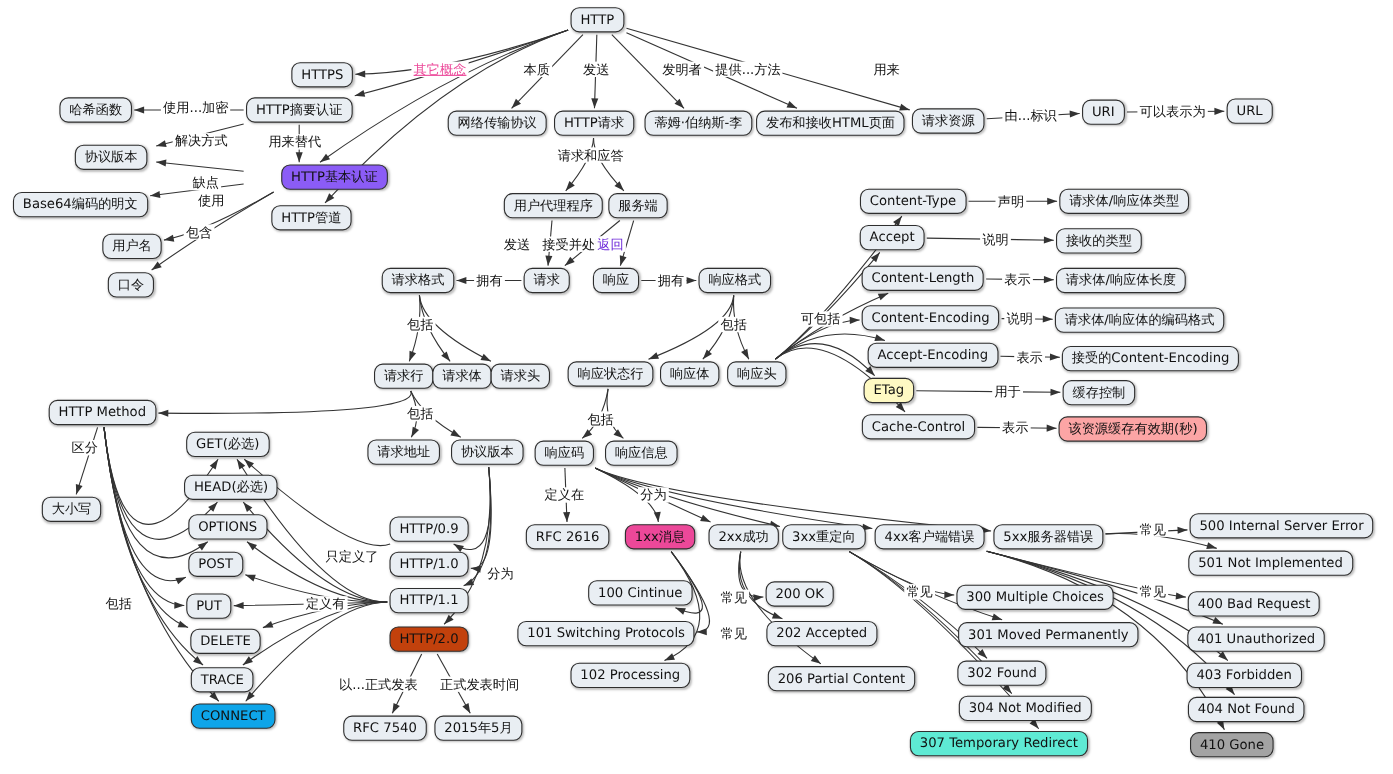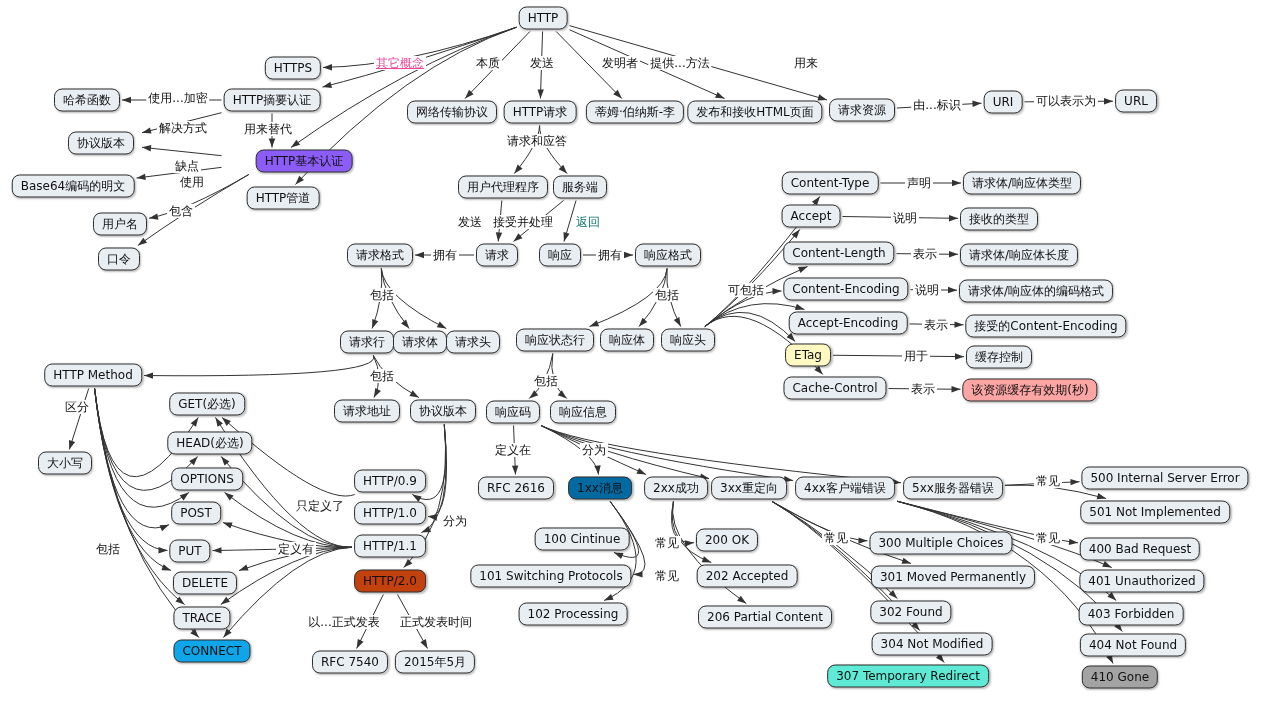--- a/index.html
+++ b/index.html
@@ -297,21 +297,21 @@
     <div class="node" style="left: 205px; top: 583px; background: rgb(233, 238, 243); border-color: rgb(46, 46, 46);">DELETE</div>
     <div class="node" style="left: 202px; top: 618px; background: rgb(233, 238, 243); border-color: rgb(46, 46, 46);">TRACE</div>
     <div class="node" style="left: 212px; top: 651px; background: #0ea5e9; border-color: rgb(46, 46, 46);">CONNECT</div>
     <div class="node" style="left: 390px; top: 481px; background: rgb(233, 238, 243); border-color: rgb(46, 46, 46);">HTTP/0.9</div>
     <div class="node" style="left: 390px; top: 513px; background: rgb(233, 238, 243); border-color: rgb(46, 46, 46);">HTTP/1.0</div>
     <div class="node" style="left: 390px; top: 546px; background: rgb(233, 238, 243); border-color: rgb(46, 46, 46);">HTTP/1.1</div>
     <div class="node" style="left: 390px; top: 581px; background: #c2410c; border-color: rgb(46, 46, 46);">HTTP/2.0</div>
     <div class="node" style="left: 350px; top: 662px; background: rgb(233, 238, 243); border-color: rgb(46, 46, 46);">RFC 7540</div>
     <div class="node" style="left: 435px; top: 662px; background: rgb(233, 238, 243); border-color: rgb(46, 46, 46);">2015年5月</div>
     <div class="node" style="left: 516px; top: 488px; background: rgb(233, 238, 243); border-color: rgb(46, 46, 46);">RFC 2616</div>
-    <div class="node" style="left: 600px; top: 488px; background: #0369a1; border-color: rgb(46, 46, 46);">1xx消息</div>
+    <div class="node" style="left: 600px; top: 488px; background: #ec4899; border-color: rgb(46, 46, 46);">1xx消息</div>
     <div class="node" style="left: 676px; top: 488px; background: rgb(233, 238, 243); border-color: rgb(46, 46, 46);">2xx成功</div>
     <div class="node" style="left: 749px; top: 488px; background: rgb(233, 238, 243); border-color: rgb(46, 46, 46);">3xx重定向</div>
     <div class="node" style="left: 845px; top: 488px; background: rgb(233, 238, 243); border-color: rgb(46, 46, 46);">4xx客户端错误</div>
     <div class="node" style="left: 953px; top: 488px; background: rgb(233, 238, 243); border-color: rgb(46, 46, 46);">5xx服务器错误</div>
     <div class="node" style="left: 582px; top: 539px; background: rgb(233, 238, 243); border-color: rgb(46, 46, 46);">100 Cintinue</div>
     <div class="node" style="left: 551px; top: 576px; background: rgb(233, 238, 243); border-color: rgb(46, 46, 46);">101 Switching Protocols</div>
     <div class="node" style="left: 573px; top: 614px; background: rgb(233, 238, 243); border-color: rgb(46, 46, 46);">102 Processing</div>
     <div class="node" style="left: 727px; top: 540px; background: rgb(233, 238, 243); border-color: rgb(46, 46, 46);">200 OK</div>
     <div class="node" style="left: 747px; top: 576px; background: rgb(233, 238, 243); border-color: rgb(46, 46, 46);">202 Accepted</div>
     <div class="node" style="left: 765px; top: 617px; background: rgb(233, 238, 243); border-color: rgb(46, 46, 46);">206 Partial Content</div>
@@ -337,21 +337,21 @@
     <div class="edge-label" style="left: 1066px; top: 101px; color: rgb(17, 17, 17);">可以表示为</div>
     <div class="edge-label" style="left: 178px; top: 98px; color: rgb(17, 17, 17);">使用...加密</div>
     <div class="edge-label" style="left: 183px; top: 128px; color: rgb(17, 17, 17);">解决方式</div>
     <div class="edge-label" style="left: 268px; top: 129px; color: rgb(17, 17, 17);">用来替代</div>
     <div class="edge-label" style="left: 187px; top: 166px; color: rgb(17, 17, 17);">缺点</div>
     <div class="edge-label" style="left: 192px; top: 182px; color: rgb(17, 17, 17);">使用</div>
     <div class="edge-label" style="left: 181px; top: 211px; color: rgb(17, 17, 17);">包含</div>
     <div class="edge-label" style="left: 537px; top: 141px; color: rgb(17, 17, 17);">请求和应答</div>
     <div class="edge-label" style="left: 470px; top: 222px; color: rgb(17, 17, 17);">发送</div>
     <div class="edge-label" style="left: 523px; top: 222px; color: rgb(17, 17, 17);">接受并处理</div>
-    <div class="edge-label" style="left: 588px; top: 222px; color: #0f766e;">返回</div>
+    <div class="edge-label" style="left: 555px; top: 222px; color: #6d28d9;">返回</div>
     <div class="edge-label" style="left: 445px; top: 255px; color: rgb(17, 17, 17);">拥有</div>
     <div class="edge-label" style="left: 610px; top: 255px; color: rgb(17, 17, 17);">拥有</div>
     <div class="edge-label" style="left: 382px; top: 295px; color: rgb(17, 17, 17);">包括</div>
     <div class="edge-label" style="left: 667px; top: 295px; color: rgb(17, 17, 17);">包括</div>
     <div class="edge-label" style="left: 746px; top: 290px; color: rgb(17, 17, 17);">可包括</div>
     <div class="edge-label" style="left: 919px; top: 183px; color: rgb(17, 17, 17);">声明</div>
     <div class="edge-label" style="left: 905px; top: 218px; color: rgb(17, 17, 17);">说明</div>
     <div class="edge-label" style="left: 925px; top: 254px; color: rgb(17, 17, 17);">表示</div>
     <div class="edge-label" style="left: 927px; top: 290px; color: rgb(17, 17, 17);">说明</div>
     <div class="edge-label" style="left: 936px; top: 325px; color: rgb(17, 17, 17);">表示</div>

